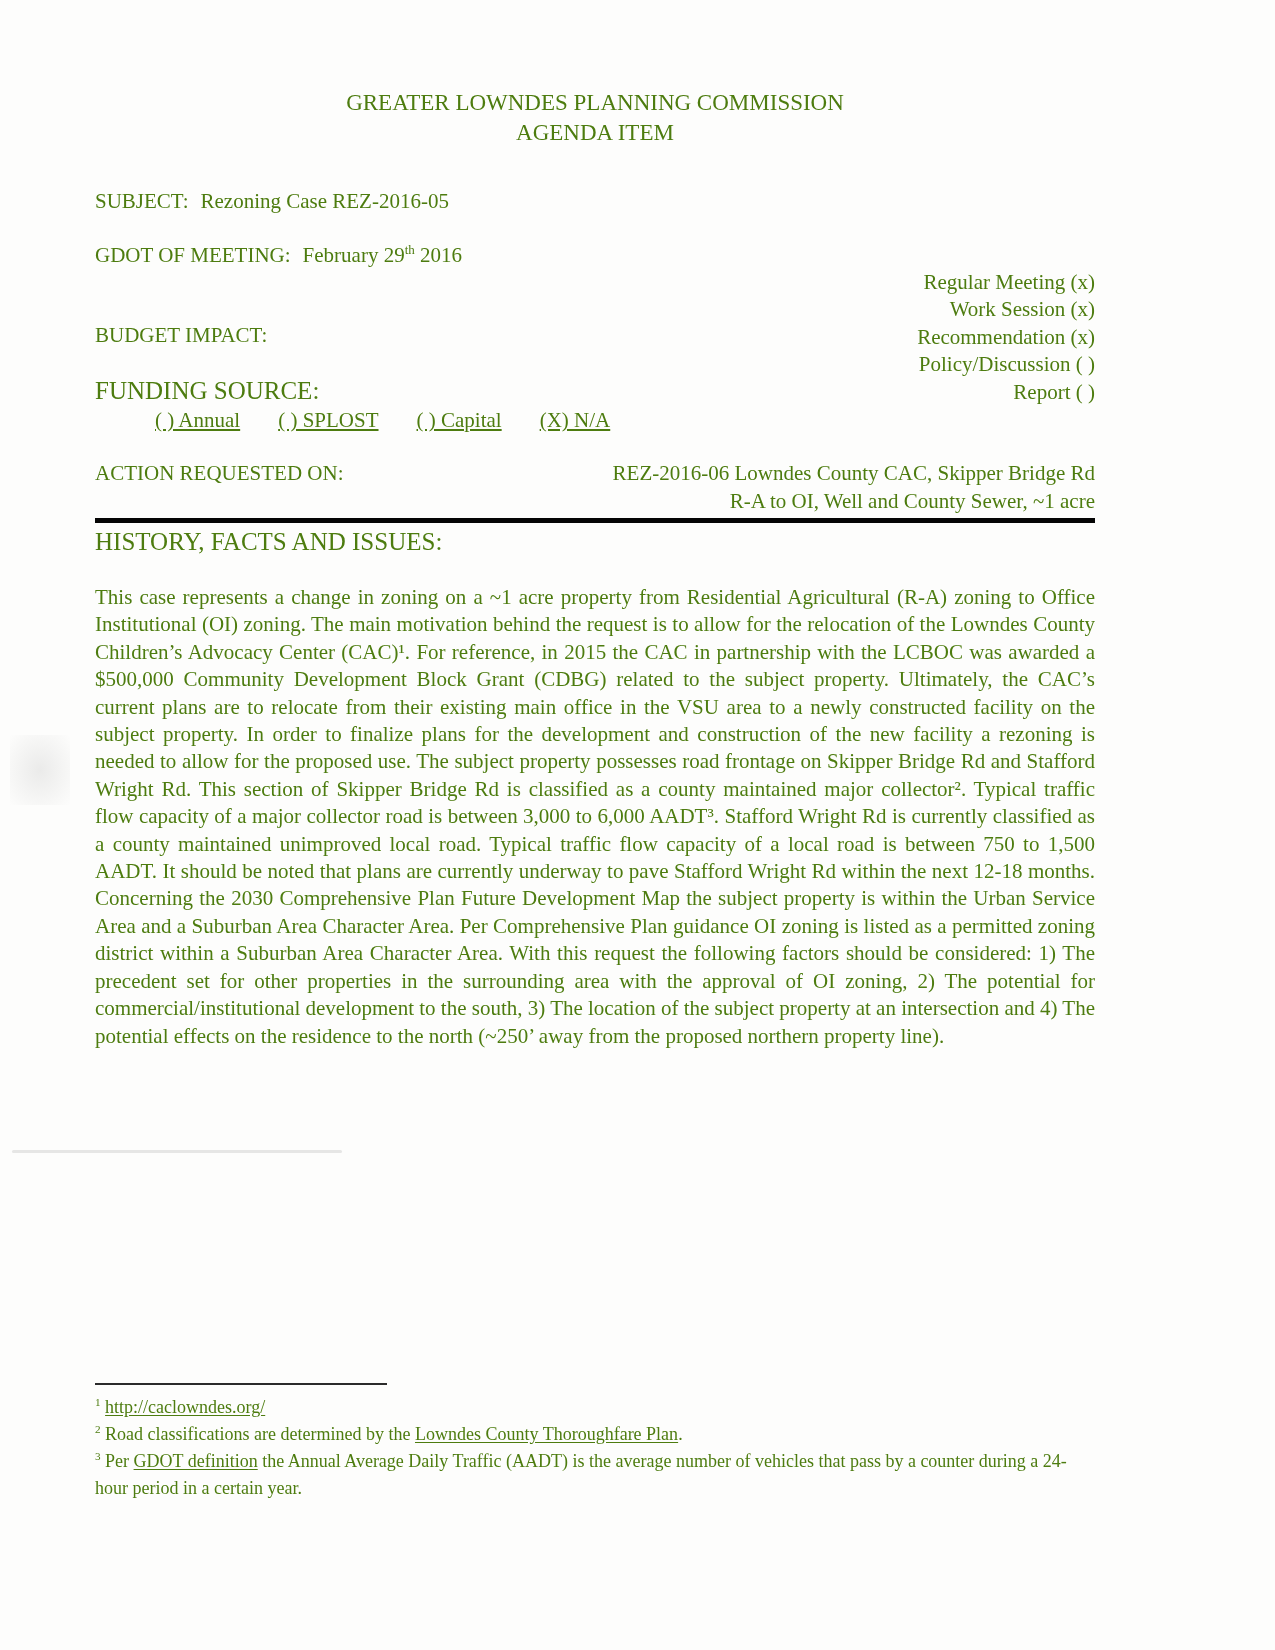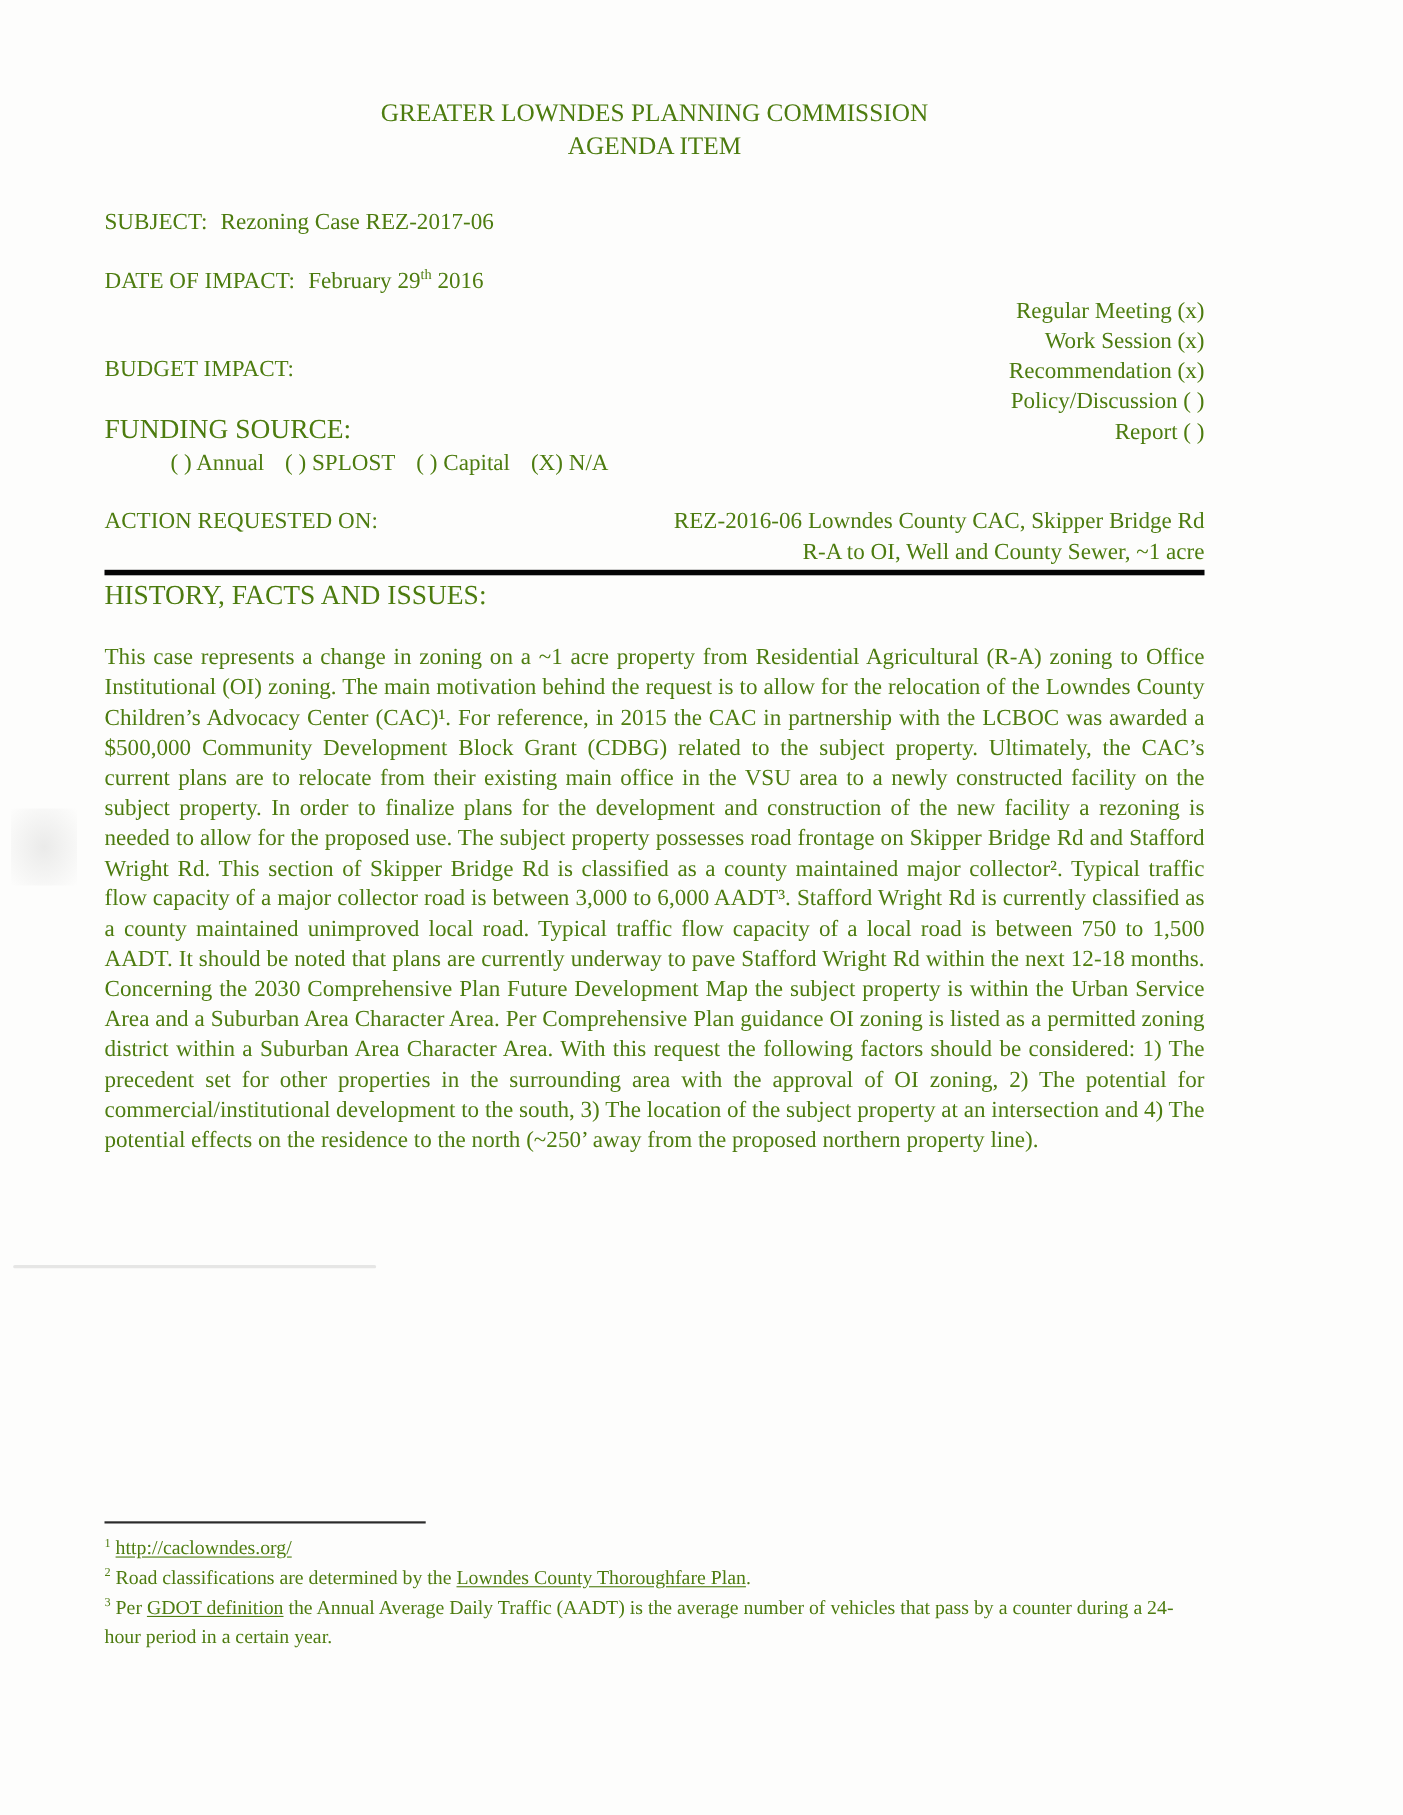--- a/index.html
+++ b/index.html
@@ -36,22 +36,22 @@
     text-align:right;
     font-size:21px; line-height:27.4px;
   }
   .budget-label  { position:absolute; left:0; top:54px;  font-size:21px; }
   .funding-label { position:absolute; left:0; top:108px; font-size:25px; }
 
   .funding-options {
     margin-top:1px;
     padding-left:60px;
     display:flex;
-    gap:19px;
-    font-size:21px; line-height:27px;
+    gap:38px;
+    font-size:21px; line-height:27px;text-decoration:underline;
   }
 
   .action-row {
     margin-top:26px;
     display:flex;
     justify-content:space-between;
     align-items:flex-start;
     font-size:21px; line-height:27.5px;gap:24px;
   }
   .action-value { text-align:right; }
@@ -107,25 +107,25 @@
   <div class="scan-smudge-1"></div>
 
   <div class="content">
 
     <header class="title-block">
       <div>GREATER LOWNDES PLANNING COMMISSION</div>
       <div>AGENDA ITEM</div>
     </header>
 
     <div class="row subject-row">
-      <span class="label">SUBJECT:</span><span>Rezoning Case REZ-2017-06</span>
+      <span class="label">SUBJECT:</span><span>Rezoning Case REZ-2016-05</span>
     </div>
 
     <div class="row date-row">
-      <span class="label">DATE OF IMPACT:</span><span><span>February 29</span><sup>th</sup><span> 2016</span></span>
+      <span class="label">GDOT OF MEETING:</span><span><span>February 29</span><sup>th</sup><span> 2016</span></span>
     </div>
 
     <div class="meta-section">
       <div class="right-options">
         <div>Regular Meeting (x)</div>
         <div>Work Session (x)</div>
         <div>Recommendation (x)</div>
         <div>Policy/Discussion ( )</div>
         <div>Report ( )</div>
       </div>

